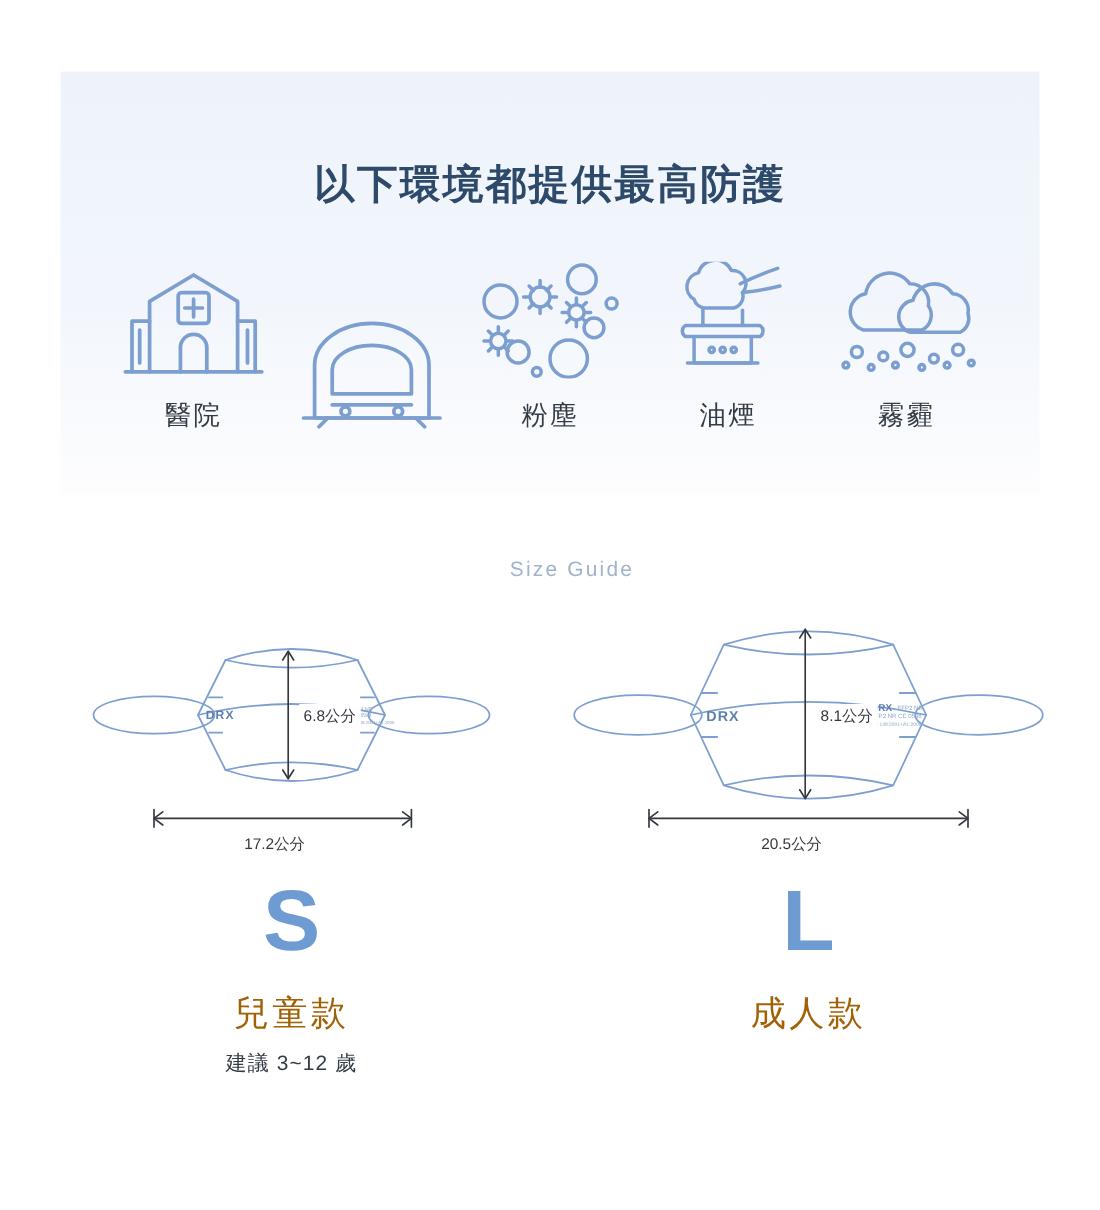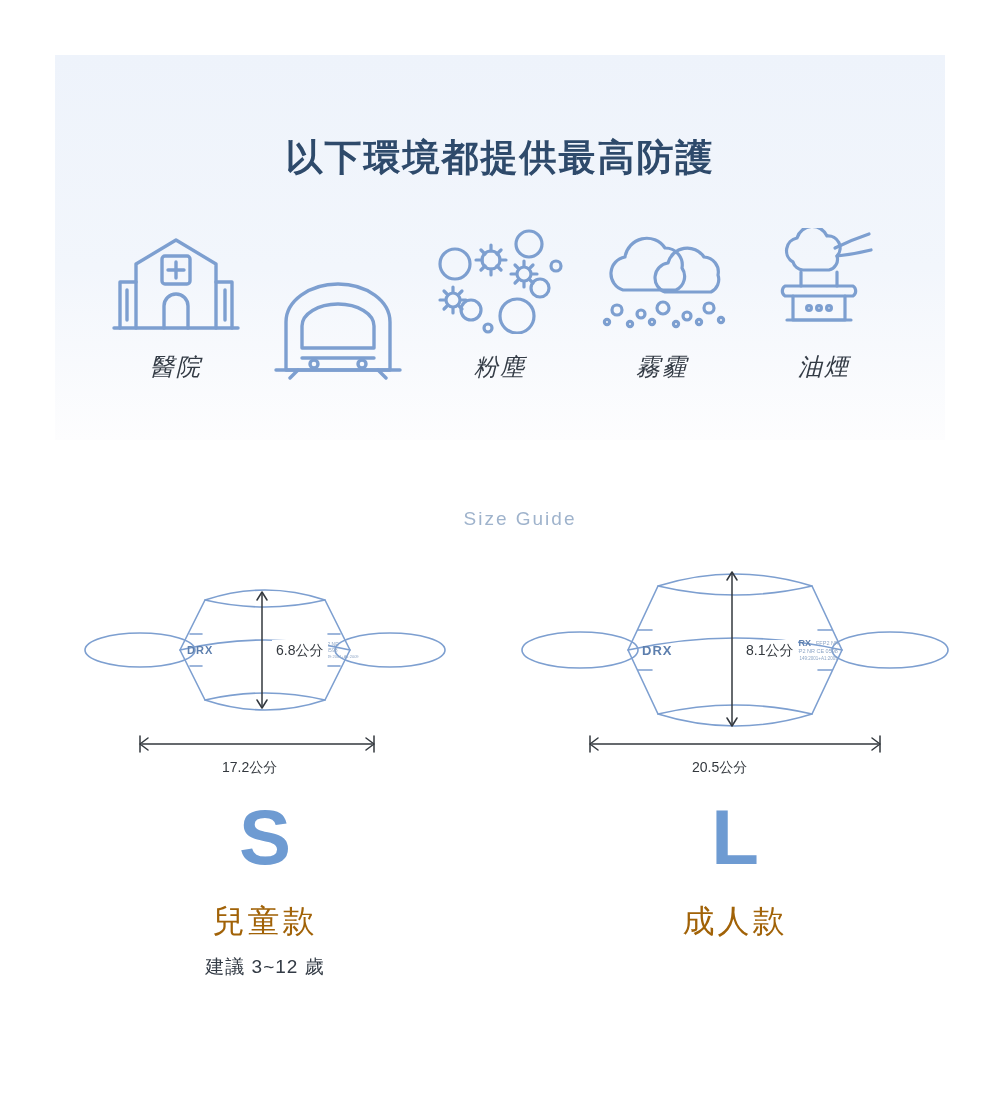--- a/index.html
+++ b/index.html
@@ -13,40 +13,39 @@
     position: relative;
     font-family: "Liberation Sans", "DejaVu Sans", sans-serif;
     color: #2c3e50;
     overflow: hidden;
   }
 
   
   .env-band {
     position: absolute;
     left: 55px;
-    top: 55px;
+    top: 65px;
     width: 890px;
     height: 385px;
     background: linear-gradient(180deg, #eef3fb 0%, #f2f6fc 55%, #fdfdfe 100%);
   }
   .env-title {
     text-align: center;
     font-size: 37px;
     font-weight: bold;
     color: #2e4a6b;
     letter-spacing: 2px;
     margin-top: 78px;
   }
   .env-items {
     display: flex;
     justify-content: space-between;
     align-items: flex-end;
     padding: 0 42px;
     margin-top: 42px;
-    font-style: italic;
   }
   .env-item {
     width: 158px;
     text-align: center;
   }
   .env-icon {
     height: 112px;
     display: flex;
     align-items: center;
     justify-content: center;
@@ -176,20 +175,39 @@
             <circle cx="99" cy="46" r="7"></circle>
             <path d="M99 33 v5 M99 54 v5 M86 46 h5 M107 46 h5 M90 37 l3.5 3.5 M104.5 51.5 l3.5 3.5 M108 37 l-3.5 3.5 M93.5 51.5 l-3.5 3.5"></path>
           </g>
           <g>
             <circle cx="28" cy="72" r="7"></circle>
             <path d="M28 59 v5 M28 80 v5 M15 72 h5 M36 72 h5 M19 63 l3.5 3.5 M33.5 77.5 l3.5 3.5 M37 63 l-3.5 3.5 M22.5 77.5 l-3.5 3.5"></path>
           </g>
         </svg>
       </div>
       <div class="env-label">粉塵</div>
+    </div>
+
+    <div class="env-item">
+      <div class="env-icon">
+        <svg width="150" height="106" viewBox="0 0 150 106" fill="none" stroke="#7d9fd0" stroke-width="3.2" stroke-linecap="round" stroke-linejoin="round">
+          <path d="M44 34 a13 13 0 0 1 4 -24 a16 16 0 0 1 30 -2 a12 12 0 0 1 10 20 a11 11 0 0 1 -8 14 H54 a11 11 0 0 1 -10 -8 Z"></path>
+          <path d="M86 20 q16 -8 34 -14"></path>
+          <path d="M88 28 q18 -2 34 -6"></path>
+          <path d="M36 58 H104 a6 6 0 0 1 0 10 H36 a6 6 0 0 1 0 -10 Z"></path>
+          <path d="M44 68 V92 H96 V68"></path>
+          <path d="M38 92 H102"></path>
+          <circle cx="60" cy="80" r="2.4"></circle>
+          <circle cx="70" cy="80" r="2.4"></circle>
+          <circle cx="80" cy="80" r="2.4"></circle>
+          <path d="M52 58 V44"></path>
+          <path d="M88 58 V44"></path>
+        </svg>
+      </div>
+      <div class="env-label">油煙</div>
     </div>
 
     <div class="env-item">
       <div class="env-icon">
         <svg width="150" height="106" viewBox="0 0 150 106" fill="none" stroke="#7d9fd0" stroke-width="3.2" stroke-linecap="round" stroke-linejoin="round">
           <path d="M36 62 a17 17 0 0 1 2-33 a22 22 0 0 1 40-9 a17 17 0 0 1 17 20 a15 15 0 0 1 -6 22 Z"></path>
           <path d="M78 64 a15 15 0 0 1 3-29 a20 20 0 0 1 36 -6 a15 15 0 0 1 14 18 a14 14 0 0 1 -7 17 Z"></path>
           <circle cx="30" cy="82" r="5"></circle>
           <circle cx="54" cy="86" r="4"></circle>
           <circle cx="76" cy="80" r="6"></circle>
@@ -197,39 +215,20 @@
           <circle cx="122" cy="80" r="5"></circle>
           <circle cx="43" cy="96" r="2.6"></circle>
           <circle cx="65" cy="94" r="2.6"></circle>
           <circle cx="89" cy="96" r="2.6"></circle>
           <circle cx="112" cy="94" r="2.6"></circle>
           <circle cx="134" cy="92" r="2.6"></circle>
           <circle cx="20" cy="94" r="2.6"></circle>
         </svg>
       </div>
       <div class="env-label">霧霾</div>
-    </div>
-
-    <div class="env-item">
-      <div class="env-icon">
-        <svg width="150" height="106" viewBox="0 0 150 106" fill="none" stroke="#7d9fd0" stroke-width="3.2" stroke-linecap="round" stroke-linejoin="round">
-          <path d="M44 34 a13 13 0 0 1 4 -24 a16 16 0 0 1 30 -2 a12 12 0 0 1 10 20 a11 11 0 0 1 -8 14 H54 a11 11 0 0 1 -10 -8 Z"></path>
-          <path d="M86 20 q16 -8 34 -14"></path>
-          <path d="M88 28 q18 -2 34 -6"></path>
-          <path d="M36 58 H104 a6 6 0 0 1 0 10 H36 a6 6 0 0 1 0 -10 Z"></path>
-          <path d="M44 68 V92 H96 V68"></path>
-          <path d="M38 92 H102"></path>
-          <circle cx="60" cy="80" r="2.4"></circle>
-          <circle cx="70" cy="80" r="2.4"></circle>
-          <circle cx="80" cy="80" r="2.4"></circle>
-          <path d="M52 58 V44"></path>
-          <path d="M88 58 V44"></path>
-        </svg>
-      </div>
-      <div class="env-label">油煙</div>
     </div>
 
   </div>
 </section>
 
 <section class="size-section">
   <div class="size-subtitle">Size Guide</div>
 
   <div class="masks-row">
 

